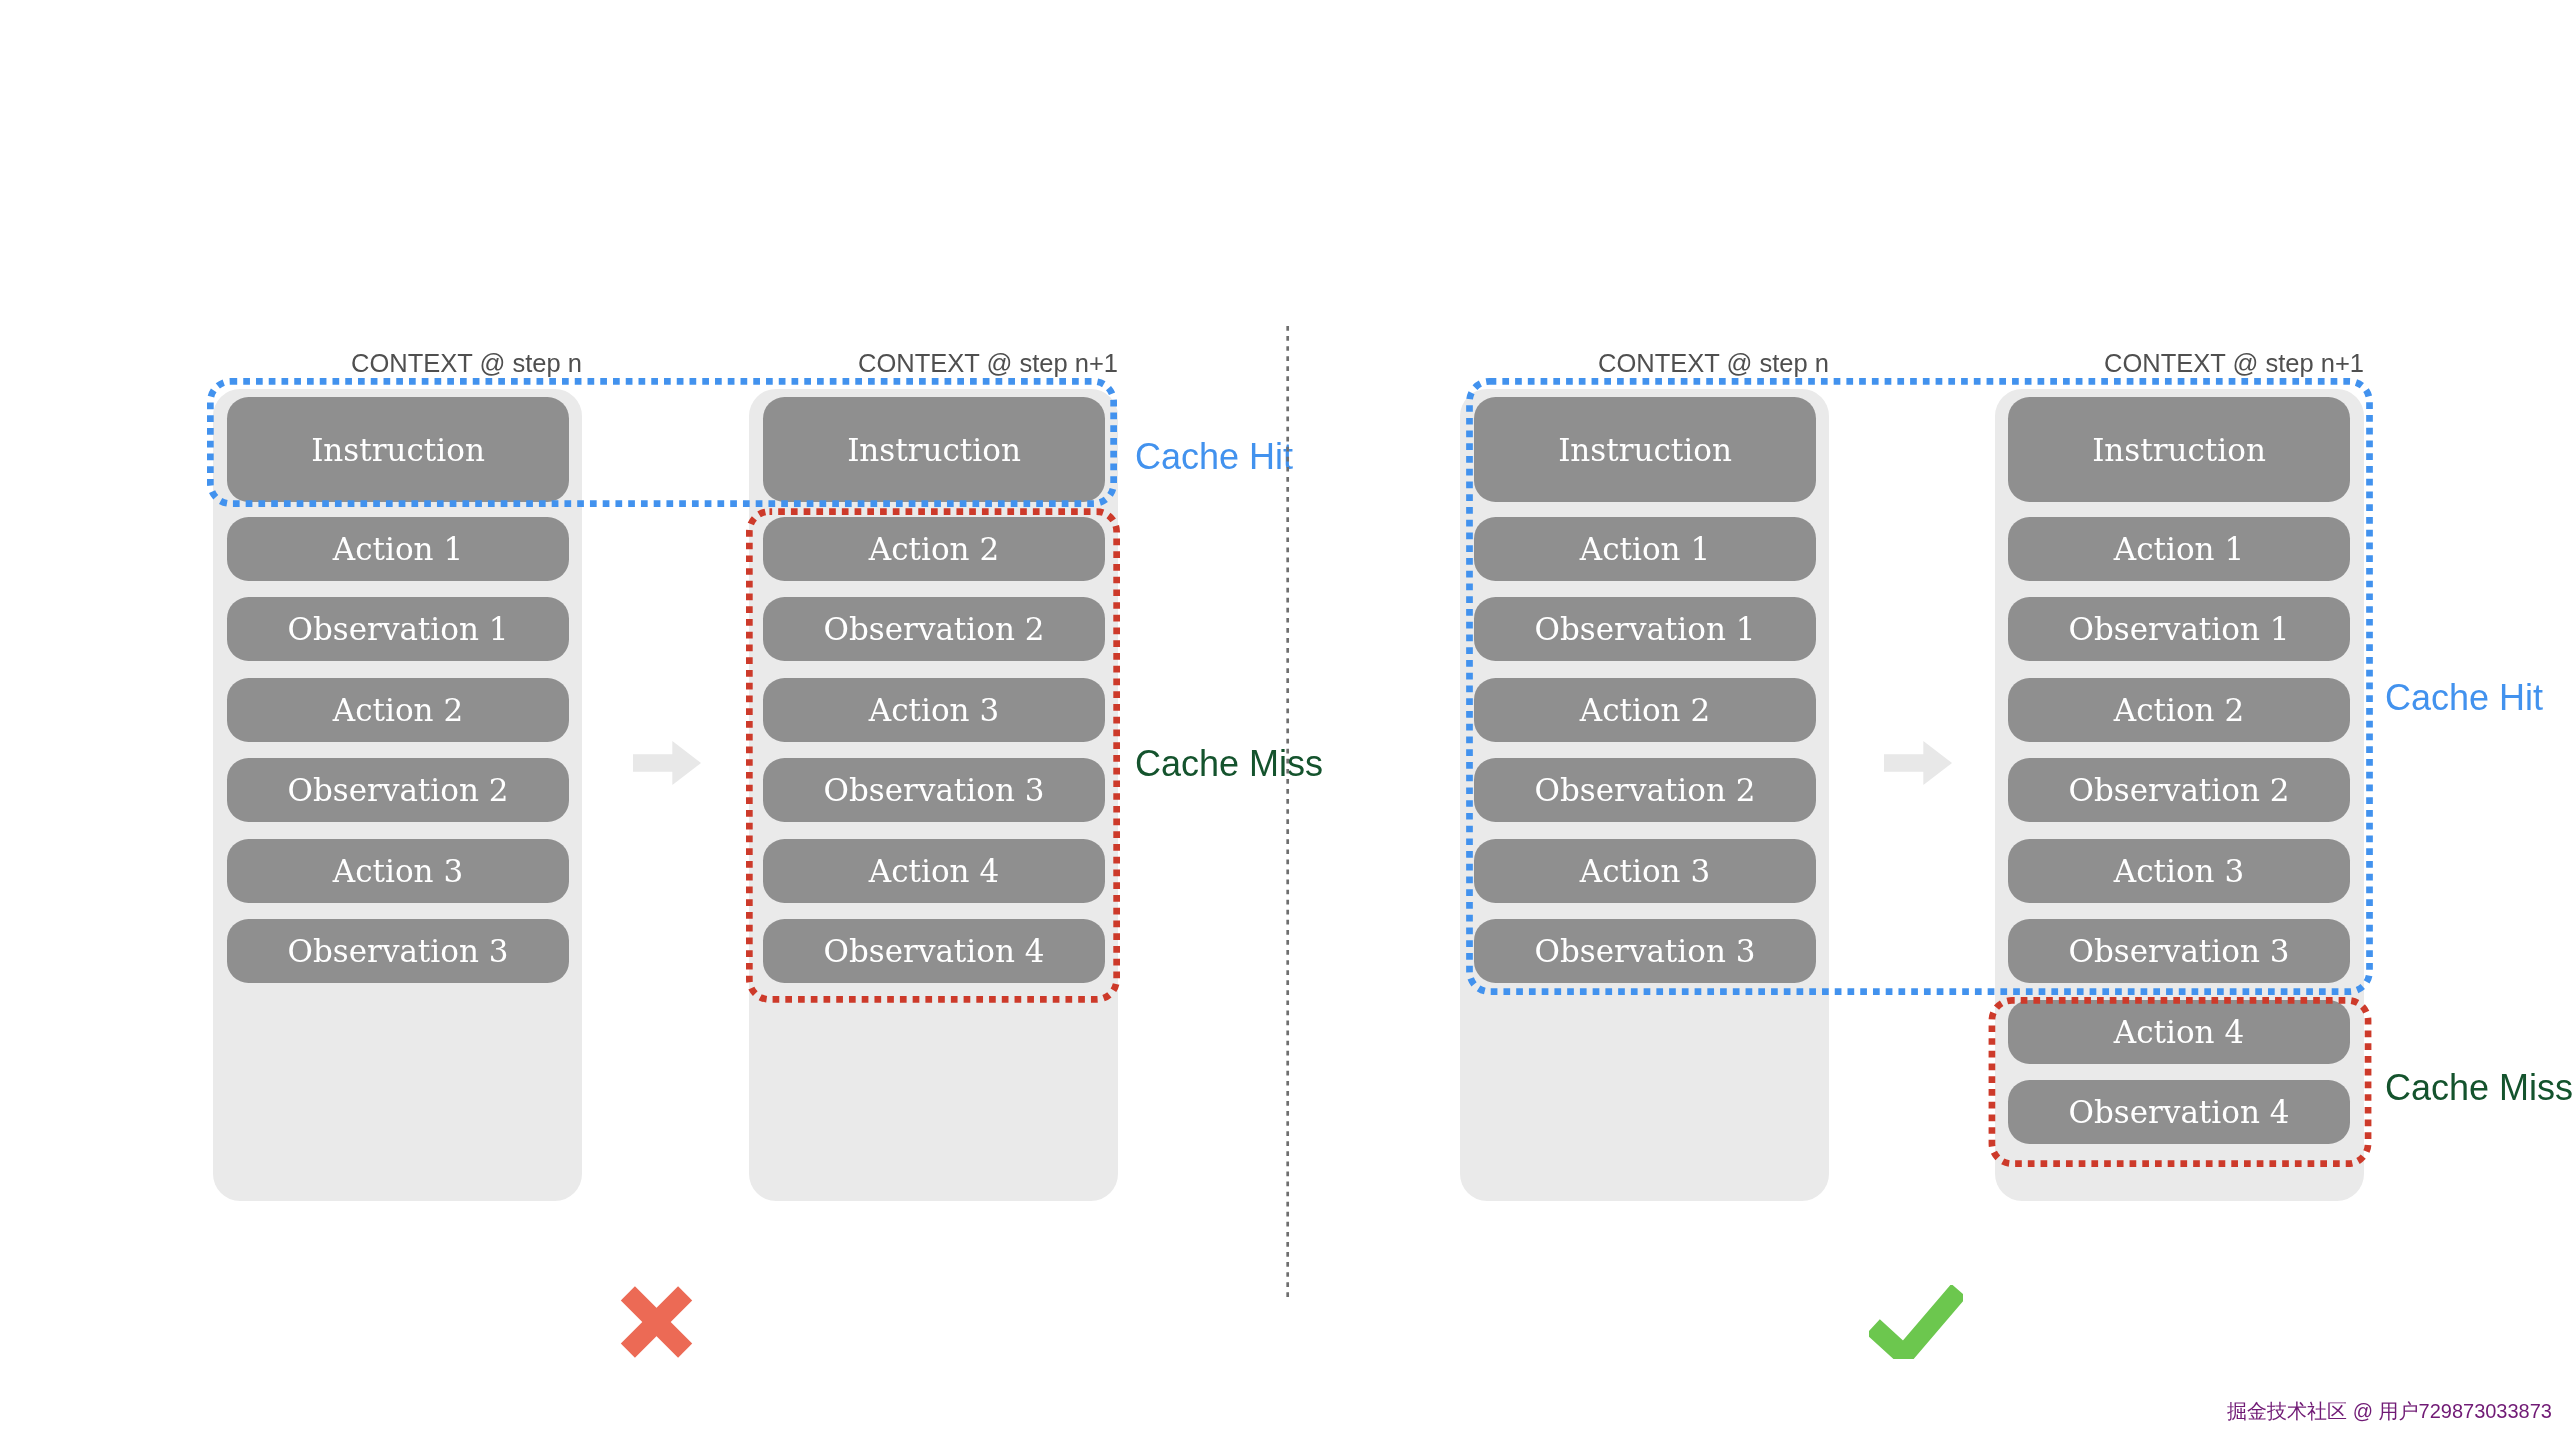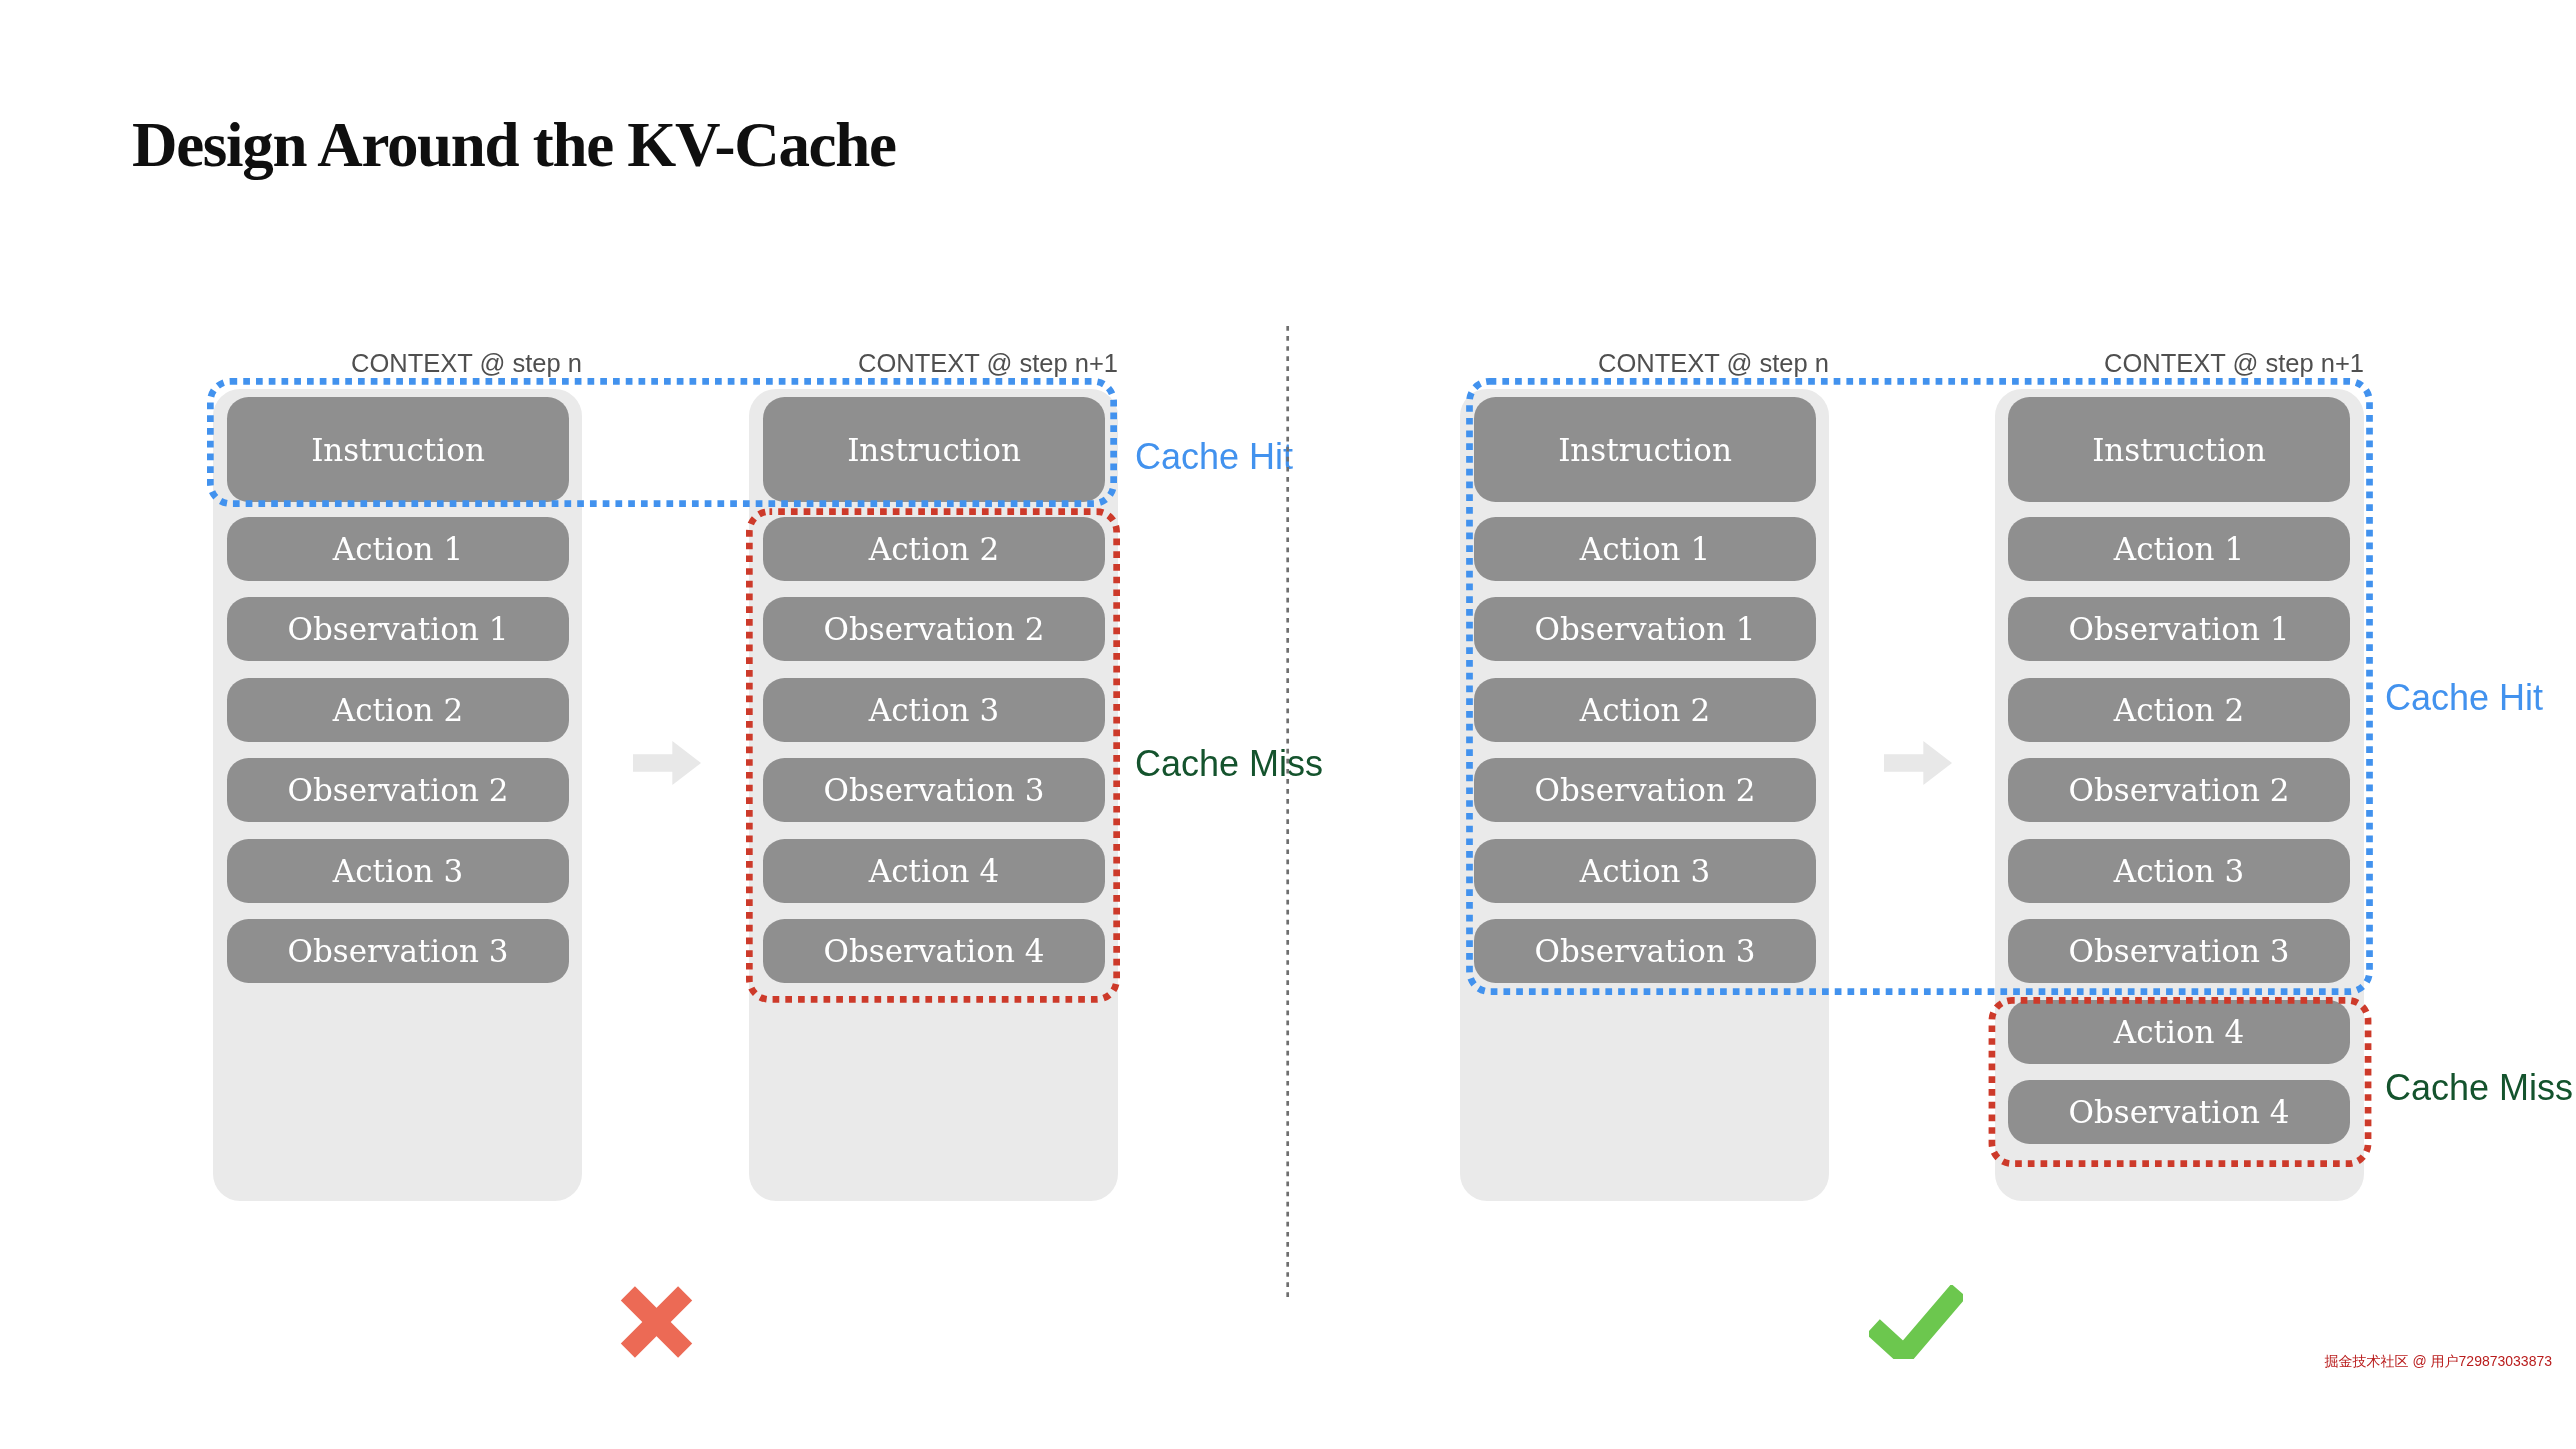--- a/index.html
+++ b/index.html
@@ -20,29 +20,28 @@
   .lbl{position:absolute;font-size:36px;white-space:nowrap;}
   .lbl.hit{color:#4292ee;}
   .lbl.miss{color:#14532d;}
   .arrow{position:absolute;}
   .divider{position:absolute;}
   .cross{position:absolute;left:616px;top:1281px;width:81px;height:81px;}
   .cross span{position:absolute;left:0;top:50%;width:100%;height:20px;margin-top:-10px;background:#ec6a55;}
   .cross span.a{transform:rotate(45deg);}
   .cross span.b{transform:rotate(-45deg);}
   .check{position:absolute;left:1869px;top:1285px;}
-  .watermark{position:absolute;right:24px;top:1353px;font-size:14px;color:#b91c1c;
+  .watermark{position:absolute;right:24px;top:1398px;font-size:20px;color:#701a75;
              text-shadow:0.7px 0.7px 0 #ffffff;white-space:nowrap;}
 </style>
 </head>
 <body>
 
 <div id="stage">
 
-  <div class="title">Design Around the KV-Cache</div>
 
   <div class="colhead" style="left:213px">CONTEXT @ step n</div>
   <div class="colhead" style="left:749px">CONTEXT @ step n+1</div>
   <div class="colbg" style="left:213px"></div>
   <div class="colbg" style="left:749px"></div>
 
   <div class="box tall" style="left:227px;top:397px">Instruction</div>
   <div class="box" style="left:227px;top:517px">Action 1</div>
   <div class="box" style="left:227px;top:597px">Observation 1</div>
   <div class="box" style="left:227px;top:678px">Action 2</div>

